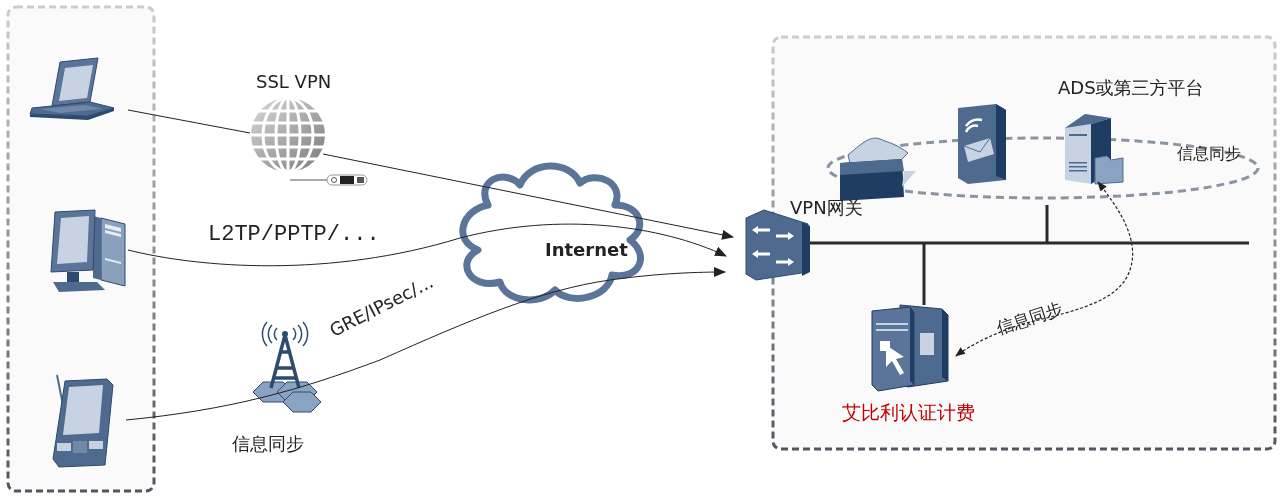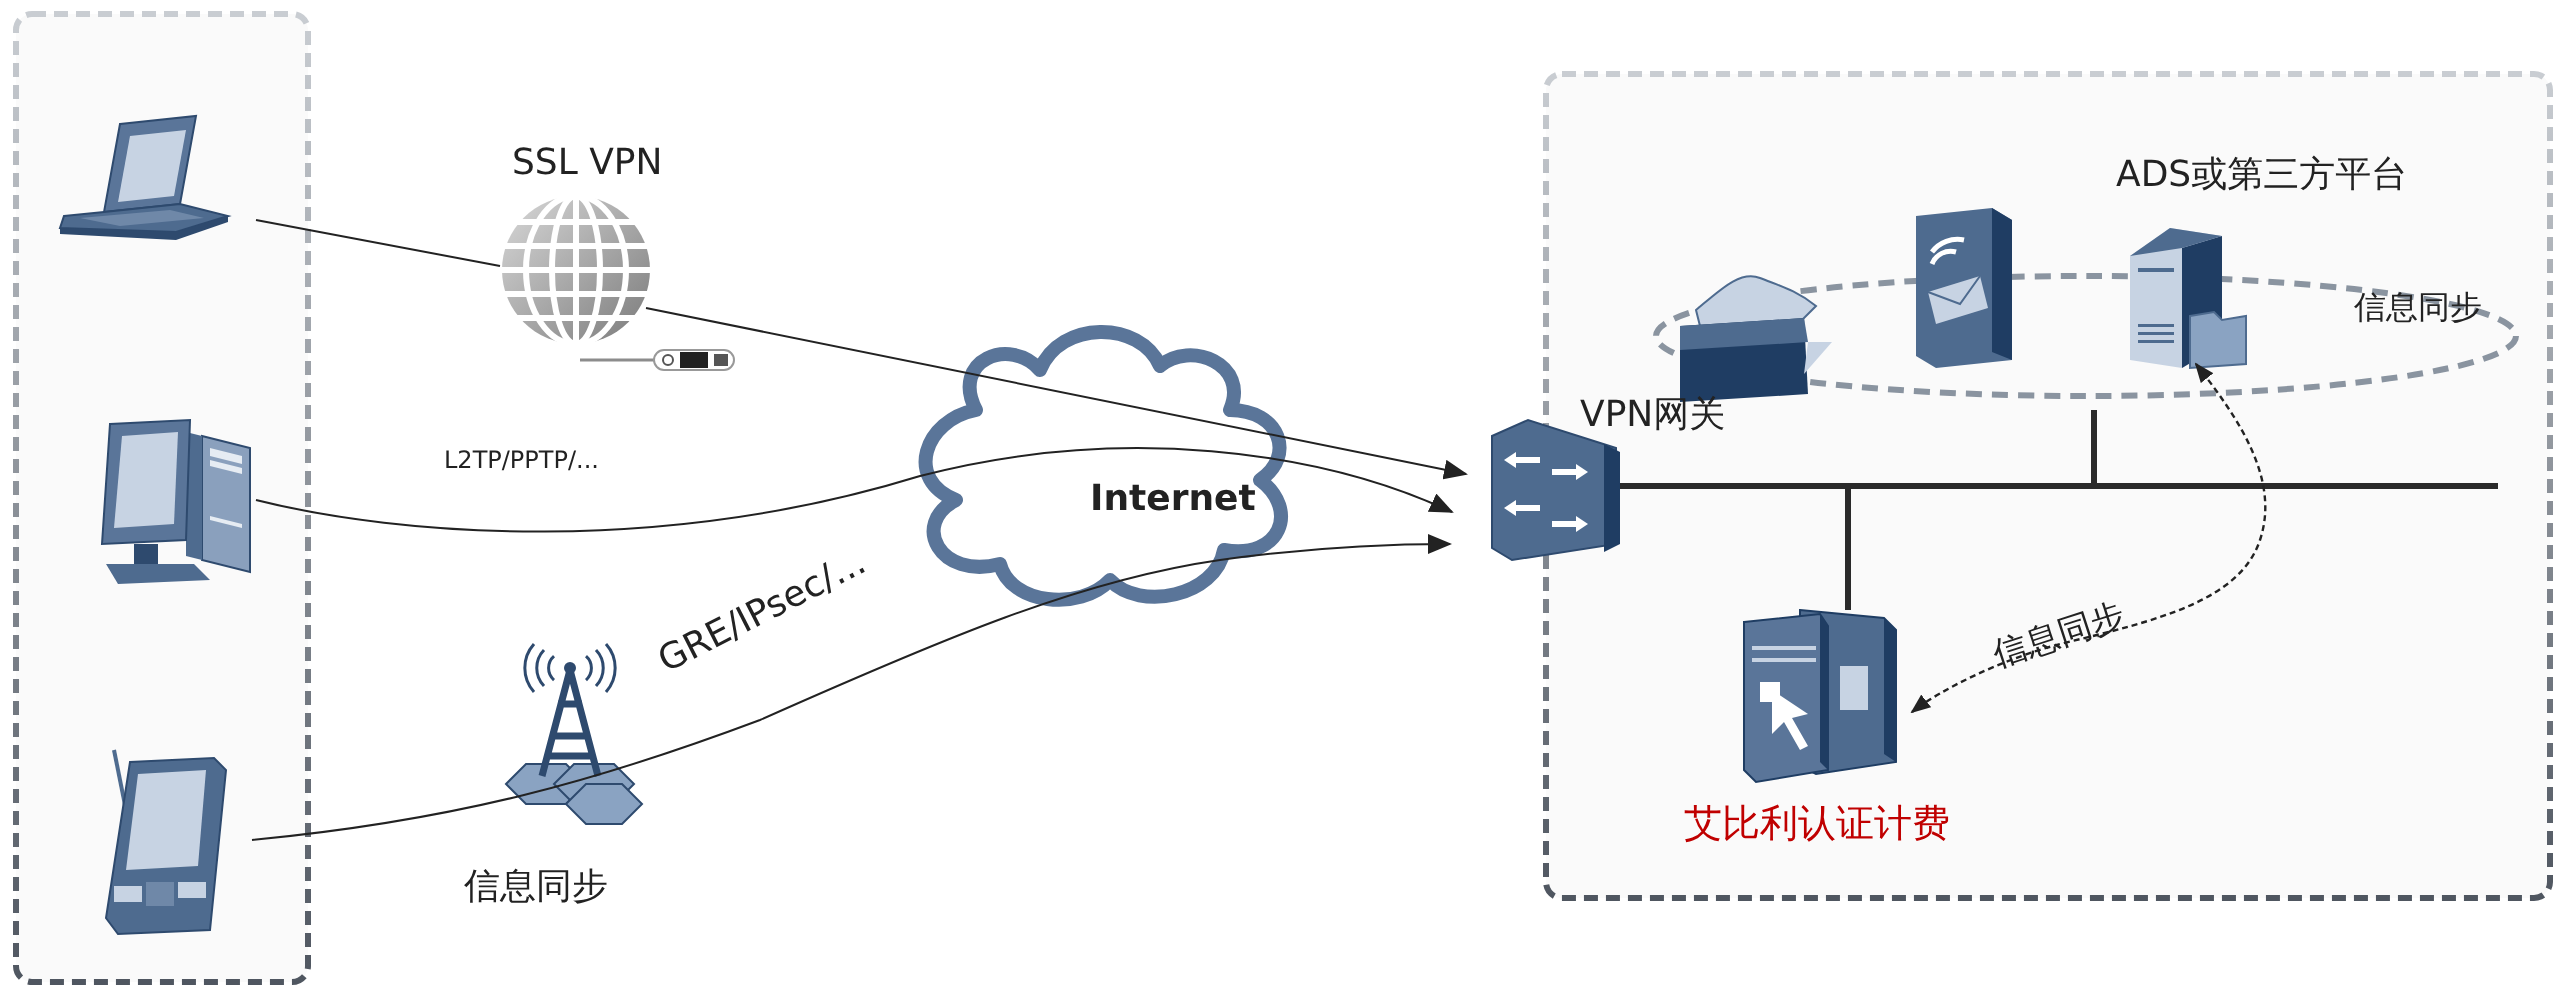--- a/index.html
+++ b/index.html
@@ -174,21 +174,21 @@
     <rect x="4" y="26" width="32" height="2" fill="#c7d3e3"></rect>
     <rect x="8" y="38" width="10" height="10" fill="#fff"></rect>
     <path d="M14,42 L14,64 L20,58 L28,72 L32,70 L24,56 L32,54 Z" fill="#fff"></path>
     <rect x="48" y="30" width="14" height="22" fill="#c7d3e3"></rect>
   </g>
 
   <path d="M1098,182 C1120,210 1140,240 1130,270 C1120,300 1080,310 1030,322 C1000,330 970,345 956,356" fill="none" stroke="#222" stroke-width="1.2" stroke-dasharray="3,2" marker-start="url(#arrowSmallStart)" marker-end="url(#arrowSmall)"></path>
 </svg>
 
 <span class="lbl" style="left:256px;top:73px;font-size:18px;">SSL VPN</span>
-<span class="lbl" style="left:222px;top:224px;font-size:12px;">L2TP/PPTP/...</span>
+<span class="lbl" style="left:208px;top:224px;font-size:22px;font-family:Liberation Mono, monospace;">L2TP/PPTP/...</span>
 <span class="lbl" style="left:335px;top:322px;font-size:18px;transform:rotate(-27deg);transform-origin:0 100%;">GRE/IPsec/...</span>
 <span class="lbl" style="left:232px;top:435px;font-size:18px;">信息同步</span>
 <span class="lbl lbl-bold" style="left:513px;top:241px;font-size:18px;">Internet</span>
 <span class="lbl" style="left:790px;top:199px;font-size:18px;">VPN网关</span>
 <span class="lbl" style="left:1014px;top:79px;font-size:18px;margin-left:44px;">ADS或第三方平台</span>
 <span class="lbl" style="left:1177px;top:146px;font-size:16px;">信息同步</span>
 <span class="lbl" style="left:1000px;top:320px;font-size:17px;transform:rotate(-18deg);transform-origin:0 100%;">信息同步</span>
 <span class="lbl lbl-red" style="left:842px;top:403px;">艾比利认证计费</span>
 </div>
 

